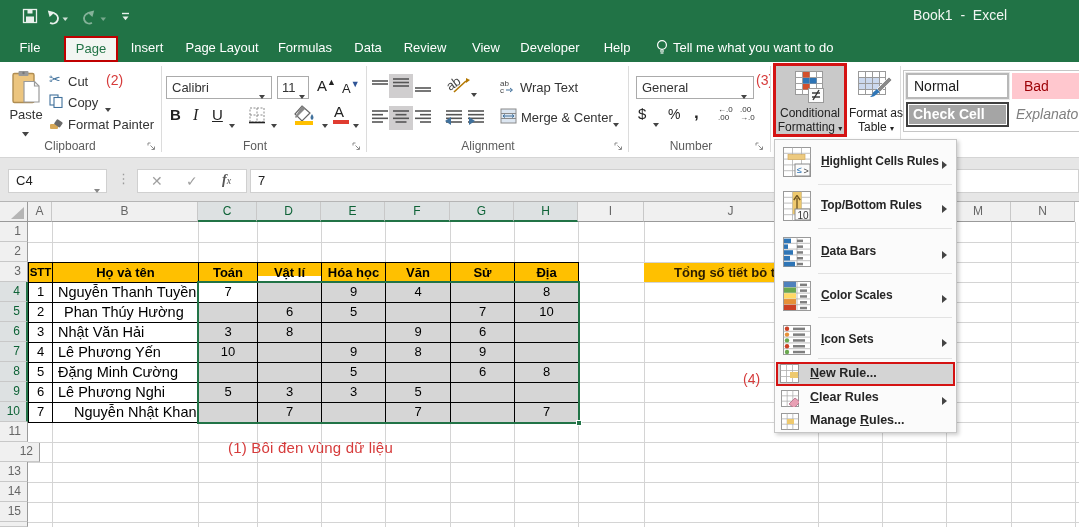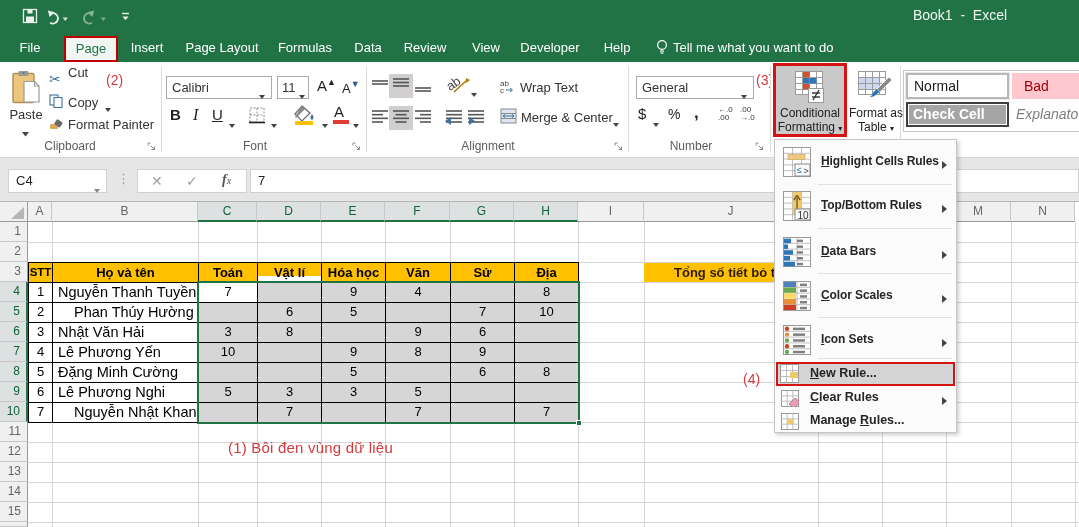--- a/index.html
+++ b/index.html
@@ -65,21 +65,21 @@
 <rect x="7.5" y="1" width="10" height="5" rx="1" fill="#999"></rect>
 <circle cx="12.5" cy="3" r="1.2" fill="#777"></circle>
 <path d="M13 11.5 h10.5 l4.5 4.5 v16 h-15 z" fill="#fff" stroke="#9a9a9a" stroke-width="1.2"></path>
 <path d="M23.5 11.5 v4.5 h4.5" fill="none" stroke="#9a9a9a" stroke-width="1.2"></path>
 </svg>
 <div class="abs ribtxt" style="left:0px;top:107px;width:52px;text-align:center;">Paste</div>
 <div class="abs" style="left:21px;top:124px;width:10px;height:8px;"><svg width="10" height="8">
       <path d="M1 2 l7 0 -3.5 4.5 z" fill="#444"></path>
     </svg></div>
 <div class="abs" style="left:49px;top:71px;width:15px;height:14px;color:#41719c;font-size:14px;">✂</div>
-<div class="abs ribtxt" style="left:68px;top:65px;">Cut</div>
+<div class="abs ribtxt" style="left:68px;top:74px;">Cut</div>
 <svg class="abs" style="left:49px;top:94px;" width="15" height="14" viewBox="0 0 15 14">
 <rect x="1" y="1" width="8" height="10" fill="#fff" stroke="#41719c" stroke-width="1.1"></rect>
 <rect x="5" y="3.5" width="8" height="10" fill="#fff" stroke="#41719c" stroke-width="1.1"></rect>
 </svg>
 <div class="abs ribtxt" style="left:68px;top:95px;">Copy</div>
 <div class="abs" style="left:104px;top:99px;"><svg width="8" height="6">
       <path d="M1 1 l6 0 -3 4 z" fill="#444"></path>
     </svg></div>
 <svg class="abs" style="left:49px;top:116px;" width="16" height="14" viewBox="0 0 16 14">
 <rect x="1" y="8" width="8" height="5" rx="1" fill="#d8a958"></rect>
@@ -328,21 +328,21 @@
 <div class="abs" style="left:0;top:242px;width:28px;height:20px;background:#f0f0f0;border-right:1px solid #9a9a9a;border-bottom:1px solid #c8c8c8;color:#666;font-size:12px;text-align:right;padding-right:6px;line-height:19px;">2</div>
 <div class="abs" style="left:0;top:262px;width:28px;height:20px;background:#f0f0f0;border-right:1px solid #9a9a9a;border-bottom:1px solid #c8c8c8;color:#666;font-size:12px;text-align:right;padding-right:6px;line-height:19px;">3</div>
 <div class="abs" style="left:0;top:282px;width:28px;height:20px;background:#dde1e2;border-right:2px solid #217346;border-bottom:1px solid #c8c8c8;color:#0e6337;font-size:12px;text-align:right;padding-right:6px;line-height:19px;">4</div>
 <div class="abs" style="left:0;top:302px;width:28px;height:20px;background:#dde1e2;border-right:2px solid #217346;border-bottom:1px solid #c8c8c8;color:#0e6337;font-size:12px;text-align:right;padding-right:6px;line-height:19px;">5</div>
 <div class="abs" style="left:0;top:322px;width:28px;height:20px;background:#dde1e2;border-right:2px solid #217346;border-bottom:1px solid #c8c8c8;color:#0e6337;font-size:12px;text-align:right;padding-right:6px;line-height:19px;">6</div>
 <div class="abs" style="left:0;top:342px;width:28px;height:20px;background:#dde1e2;border-right:2px solid #217346;border-bottom:1px solid #c8c8c8;color:#0e6337;font-size:12px;text-align:right;padding-right:6px;line-height:19px;">7</div>
 <div class="abs" style="left:0;top:362px;width:28px;height:20px;background:#dde1e2;border-right:2px solid #217346;border-bottom:1px solid #c8c8c8;color:#0e6337;font-size:12px;text-align:right;padding-right:6px;line-height:19px;">8</div>
 <div class="abs" style="left:0;top:382px;width:28px;height:20px;background:#dde1e2;border-right:2px solid #217346;border-bottom:1px solid #c8c8c8;color:#0e6337;font-size:12px;text-align:right;padding-right:6px;line-height:19px;">9</div>
 <div class="abs" style="left:0;top:402px;width:28px;height:20px;background:#dde1e2;border-right:2px solid #217346;border-bottom:1px solid #c8c8c8;color:#0e6337;font-size:12px;text-align:right;padding-right:6px;line-height:19px;">10</div>
 <div class="abs" style="left:0;top:422px;width:28px;height:20px;background:#f0f0f0;border-right:1px solid #9a9a9a;border-bottom:1px solid #c8c8c8;color:#666;font-size:12px;text-align:right;padding-right:6px;line-height:19px;">11</div>
-<div class="abs" style="left:0;top:442px;width:28px;height:20px;background:#f0f0f0;border-right:1px solid #9a9a9a;border-bottom:1px solid #c8c8c8;color:#666;font-size:12px;text-align:right;padding-right:6px;line-height:19px;">12</div>
+<div class="abs" style="left:0;top:442px;width:40px;height:20px;background:#f0f0f0;border-right:1px solid #9a9a9a;border-bottom:1px solid #c8c8c8;color:#666;font-size:12px;text-align:right;padding-right:6px;line-height:19px;">12</div>
 <div class="abs" style="left:0;top:462px;width:28px;height:20px;background:#f0f0f0;border-right:1px solid #9a9a9a;border-bottom:1px solid #c8c8c8;color:#666;font-size:12px;text-align:right;padding-right:6px;line-height:19px;">13</div>
 <div class="abs" style="left:0;top:482px;width:28px;height:20px;background:#f0f0f0;border-right:1px solid #9a9a9a;border-bottom:1px solid #c8c8c8;color:#666;font-size:12px;text-align:right;padding-right:6px;line-height:19px;">14</div>
 <div class="abs" style="left:0;top:502px;width:28px;height:20px;background:#f0f0f0;border-right:1px solid #9a9a9a;border-bottom:1px solid #c8c8c8;color:#666;font-size:12px;text-align:right;padding-right:6px;line-height:19px;">15</div>
 <div class="abs" style="left:0;top:522px;width:28px;height:5px;background:#f0f0f0;border-right:1px solid #9a9a9a;border-bottom:1px solid #c8c8c8;color:#666;font-size:12px;text-align:right;padding-right:6px;line-height:19px;"></div>
 <div class="abs" style="left:52px;top:222px;width:1px;height:305px;background:#d4d4d4;"></div>
 <div class="abs" style="left:198px;top:222px;width:1px;height:305px;background:#d4d4d4;"></div>
 <div class="abs" style="left:257px;top:222px;width:1px;height:305px;background:#d4d4d4;"></div>
 <div class="abs" style="left:321px;top:222px;width:1px;height:305px;background:#d4d4d4;"></div>
 <div class="abs" style="left:385px;top:222px;width:1px;height:305px;background:#d4d4d4;"></div>
 <div class="abs" style="left:450px;top:222px;width:1px;height:305px;background:#d4d4d4;"></div>
@@ -382,21 +382,21 @@
   </div>
 <div class="abs" style="left:28px;top:282px;width:25px;height:20px;background:#fff;color:#000;font-size:13px;text-align:center;line-height:20px;">1</div>
 <div class="abs" style="left:52px;top:282px;width:147px;height:20px;background:#fff;color:#000;font-size:14.5px;line-height:20px;padding-left:6px;white-space:nowrap;">Nguyễn Thanh Tuyền</div>
 <div class="abs" style="left:198px;top:282px;width:60px;height:20px;background:#fff;color:#000;font-size:13px;text-align:center;line-height:20px;">7</div>
 <div class="abs" style="left:257px;top:282px;width:65px;height:20px;background:#d6d6d6;color:#000;font-size:13px;text-align:center;line-height:20px;"></div>
 <div class="abs" style="left:321px;top:282px;width:65px;height:20px;background:#d6d6d6;color:#000;font-size:13px;text-align:center;line-height:20px;">9</div>
 <div class="abs" style="left:385px;top:282px;width:66px;height:20px;background:#d6d6d6;color:#000;font-size:13px;text-align:center;line-height:20px;">4</div>
 <div class="abs" style="left:450px;top:282px;width:65px;height:20px;background:#d6d6d6;color:#000;font-size:13px;text-align:center;line-height:20px;"></div>
 <div class="abs" style="left:514px;top:282px;width:65px;height:20px;background:#d6d6d6;color:#000;font-size:13px;text-align:center;line-height:20px;">8</div>
 <div class="abs" style="left:28px;top:302px;width:25px;height:20px;background:#fff;color:#000;font-size:13px;text-align:center;line-height:20px;">2</div>
-<div class="abs" style="left:52px;top:302px;width:147px;height:20px;background:#fff;color:#000;font-size:14.5px;line-height:20px;padding-left:22px;white-space:nowrap;">Phan Thúy Hường</div>
+<div class="abs" style="left:52px;top:302px;width:147px;height:20px;background:#fff;color:#000;font-size:14.5px;line-height:20px;padding-left:12px;white-space:nowrap;">Phan Thúy Hường</div>
 <div class="abs" style="left:198px;top:302px;width:60px;height:20px;background:#d6d6d6;color:#000;font-size:13px;text-align:center;line-height:20px;"></div>
 <div class="abs" style="left:257px;top:302px;width:65px;height:20px;background:#d6d6d6;color:#000;font-size:13px;text-align:center;line-height:20px;">6</div>
 <div class="abs" style="left:321px;top:302px;width:65px;height:20px;background:#d6d6d6;color:#000;font-size:13px;text-align:center;line-height:20px;">5</div>
 <div class="abs" style="left:385px;top:302px;width:66px;height:20px;background:#d6d6d6;color:#000;font-size:13px;text-align:center;line-height:20px;"></div>
 <div class="abs" style="left:450px;top:302px;width:65px;height:20px;background:#d6d6d6;color:#000;font-size:13px;text-align:center;line-height:20px;">7</div>
 <div class="abs" style="left:514px;top:302px;width:65px;height:20px;background:#d6d6d6;color:#000;font-size:13px;text-align:center;line-height:20px;">10</div>
 <div class="abs" style="left:28px;top:322px;width:25px;height:20px;background:#fff;color:#000;font-size:13px;text-align:center;line-height:20px;">3</div>
 <div class="abs" style="left:52px;top:322px;width:147px;height:20px;background:#fff;color:#000;font-size:14.5px;line-height:20px;padding-left:6px;white-space:nowrap;">Nhật Văn Hải</div>
 <div class="abs" style="left:198px;top:322px;width:60px;height:20px;background:#d6d6d6;color:#000;font-size:13px;text-align:center;line-height:20px;">3</div>
 <div class="abs" style="left:257px;top:322px;width:65px;height:20px;background:#d6d6d6;color:#000;font-size:13px;text-align:center;line-height:20px;">8</div>

